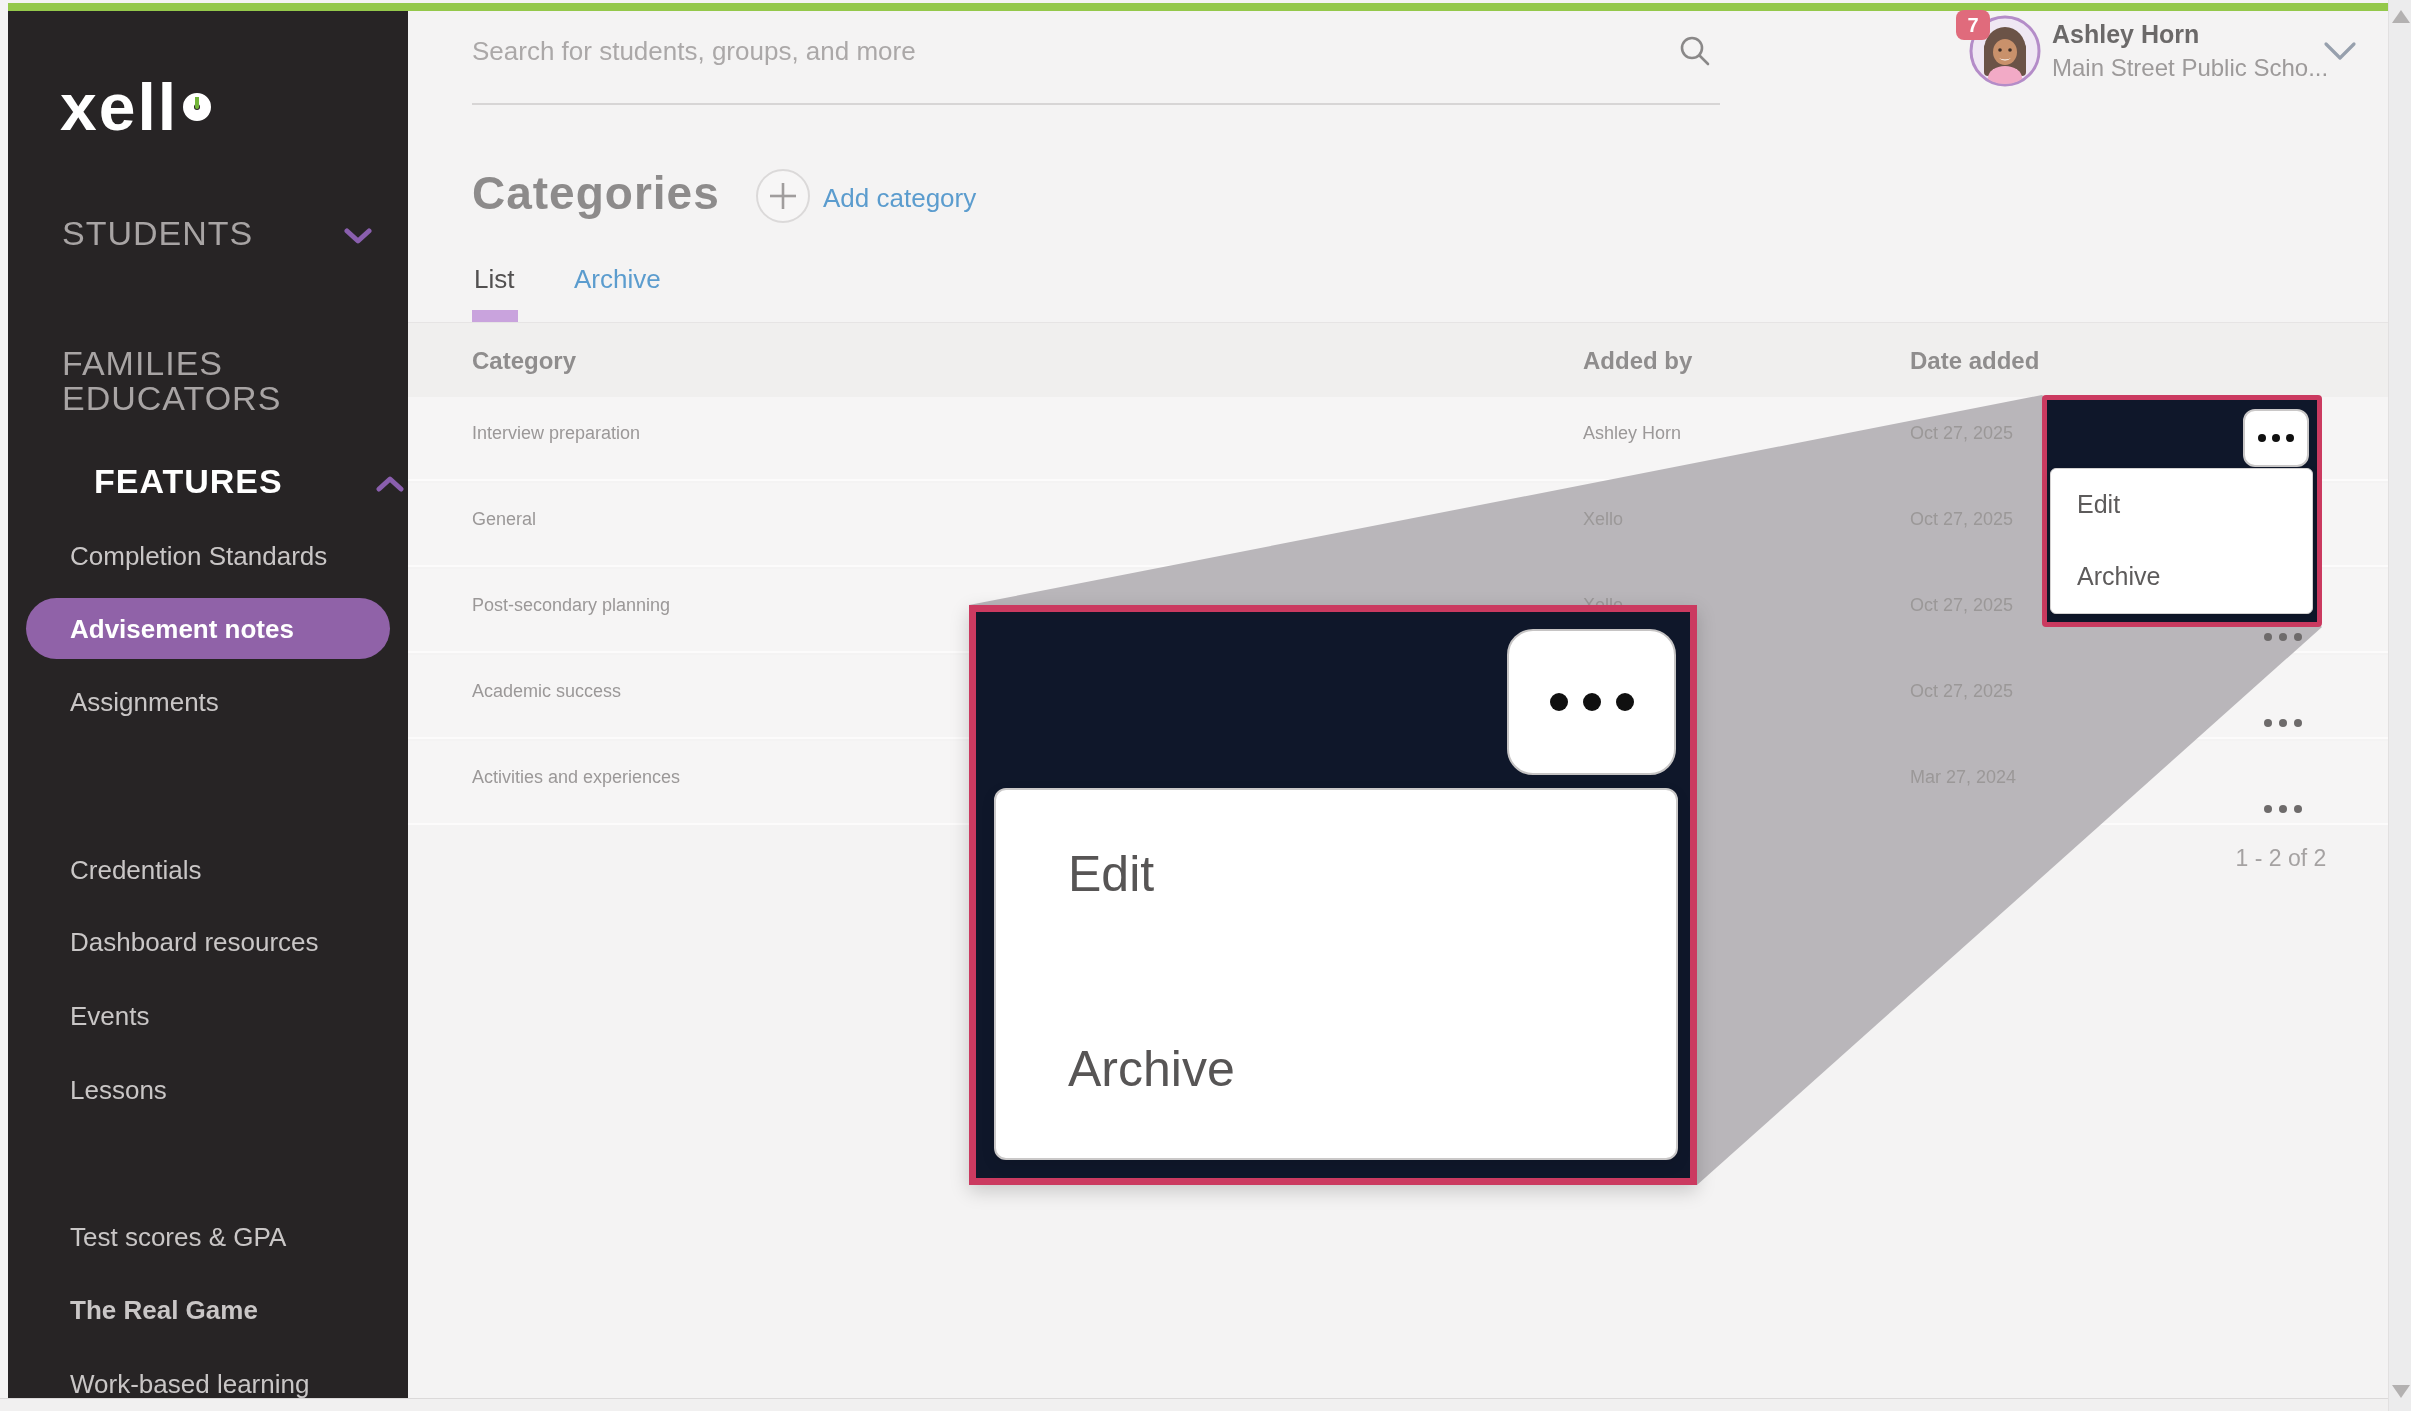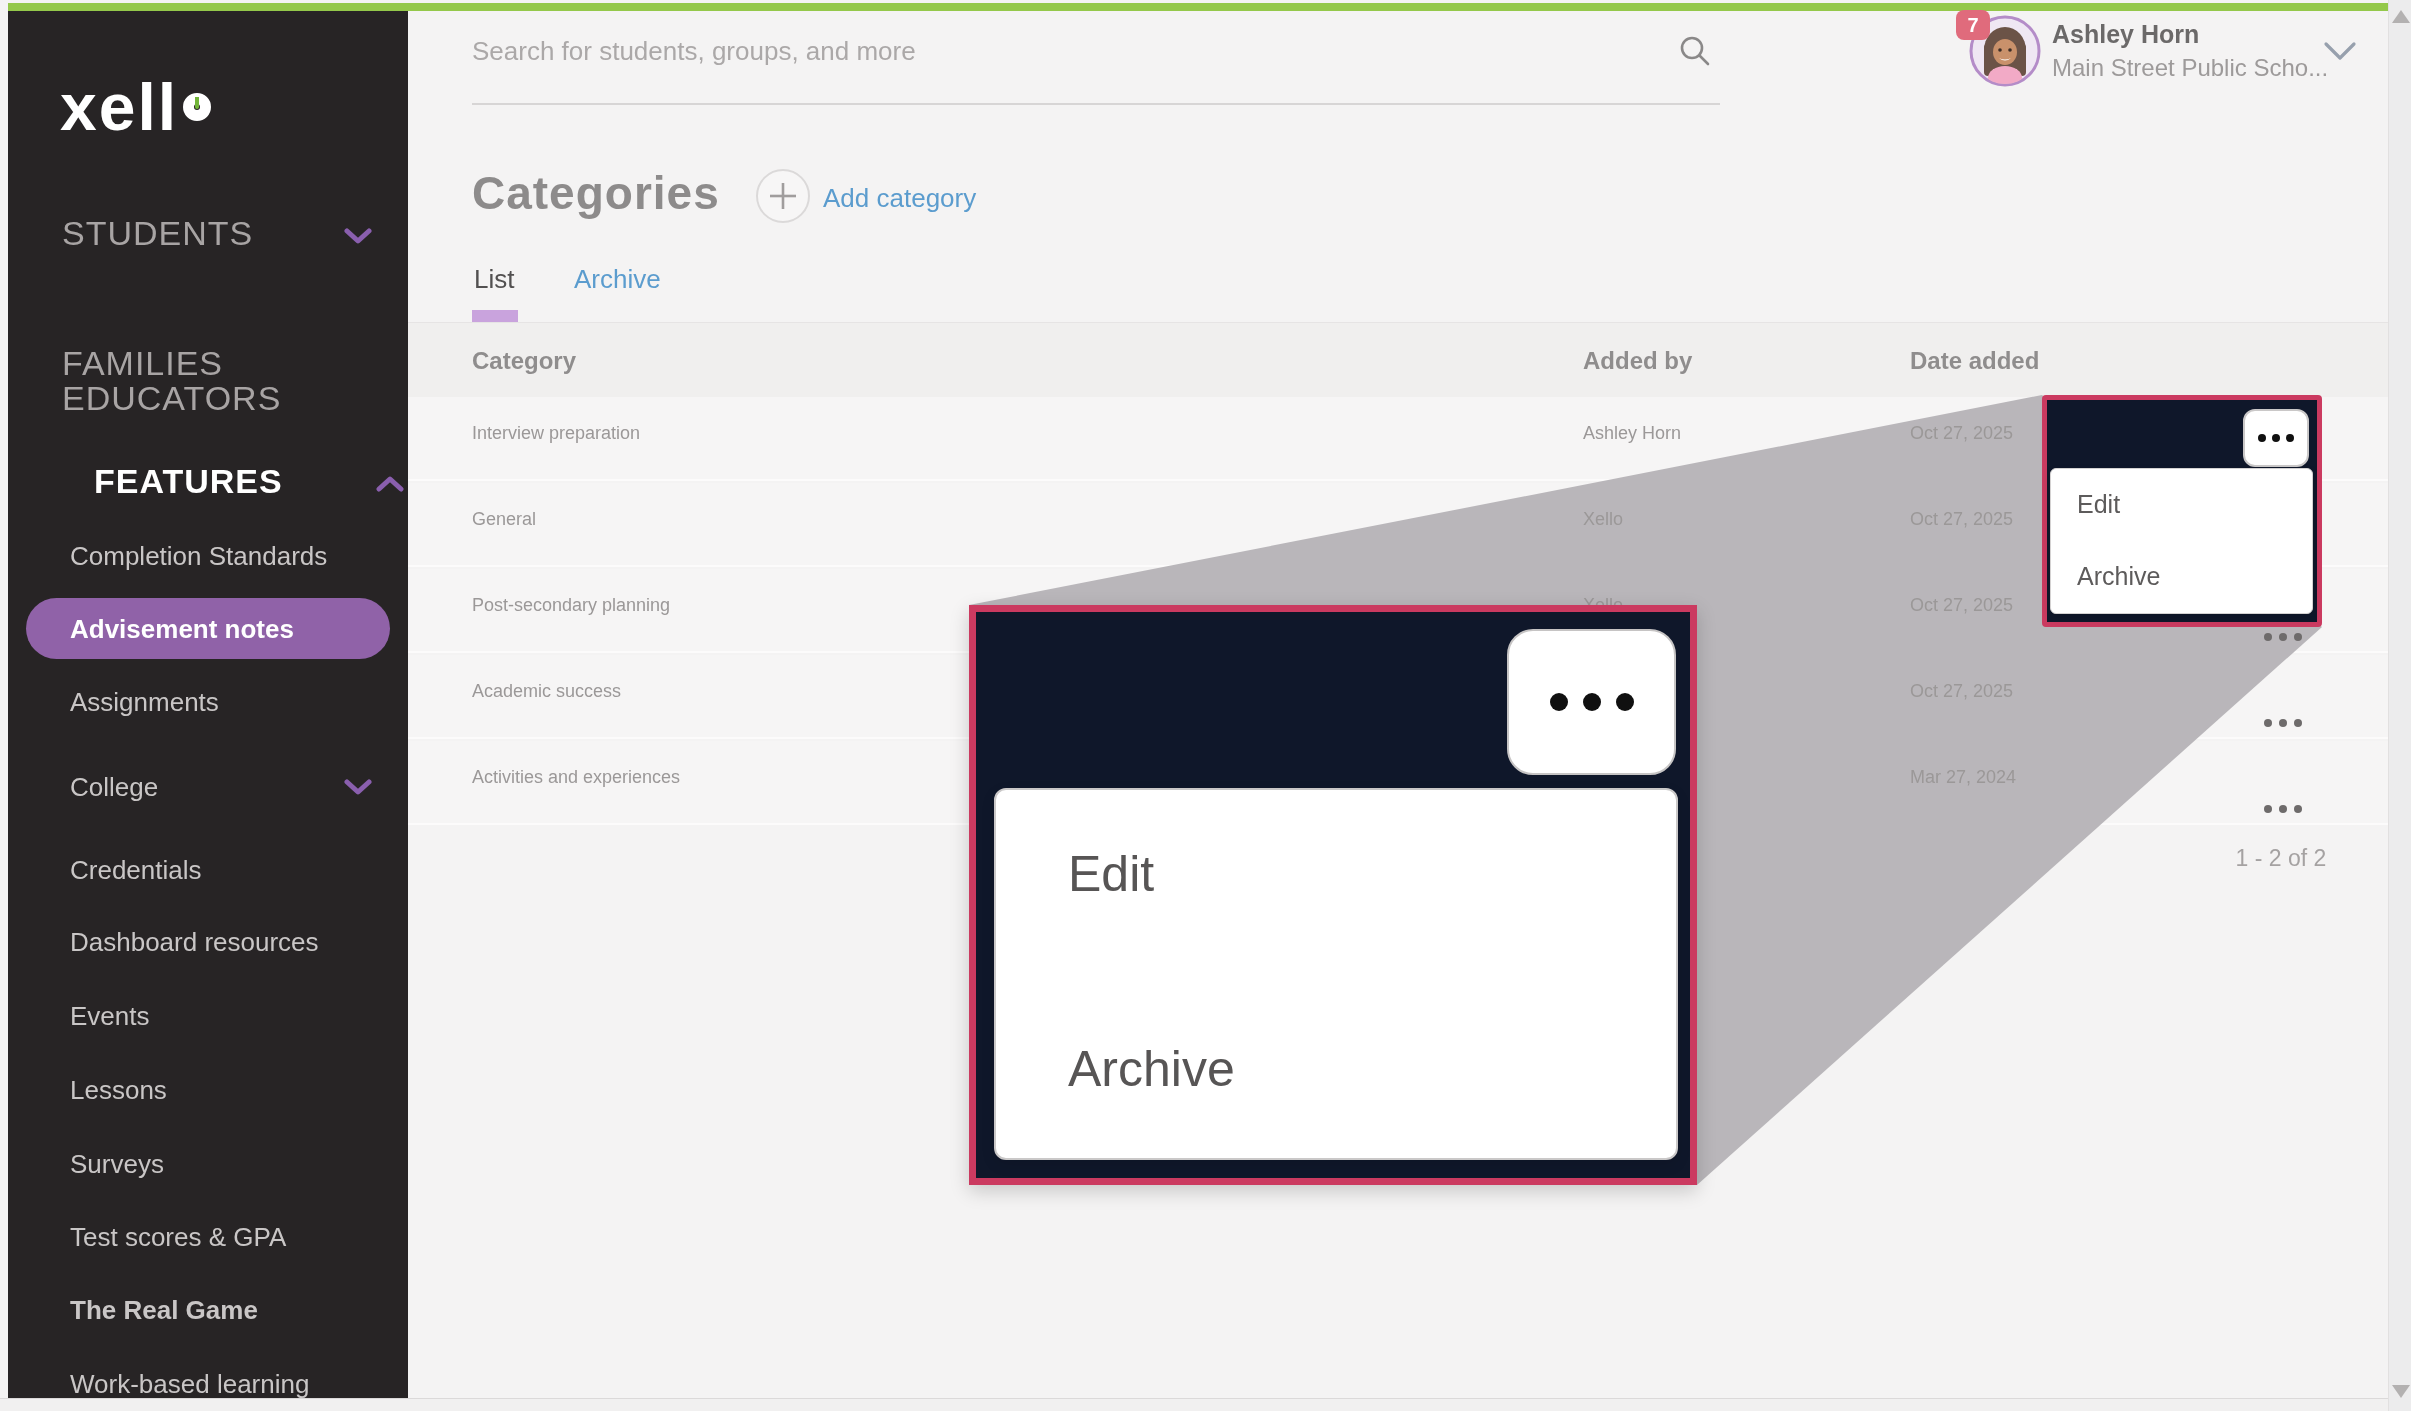--- a/index.html
+++ b/index.html
@@ -116,40 +116,31 @@
   </div>
   <div class="nav-item nav-sub" style="top:526px;">
       <span>Completion Standards</span>
     </div>
   <div class="nav-item nav-sub selected" style="top:599px;">
       <span>Advisement notes</span>
     </div>
   <div class="nav-item nav-sub" style="top:672px;">
       <span>Assignments</span>
     </div>
-  <div class="nav-item nav-sub" style="top:757px;">
-    <span>College</span>
-    <span class="nav-chevron"><svg width="28" height="18" viewBox="0 0 28 18">
-          <polyline points="3,4 14,14 25,4" fill="none" stroke="#8a5fae" stroke-width="5" stroke-linecap="round" stroke-linejoin="round"></polyline>
-        </svg></span>
-  </div>
   <div class="nav-item nav-sub" style="top:840px;">
       <span>Credentials</span>
     </div>
   <div class="nav-item nav-sub" style="top:912px;">
       <span>Dashboard resources</span>
     </div>
   <div class="nav-item nav-sub" style="top:986px;">
       <span>Events</span>
     </div>
   <div class="nav-item nav-sub" style="top:1060px;">
       <span>Lessons</span>
-    </div>
-  <div class="nav-item nav-sub" style="top:1134px;">
-      <span>Surveys</span>
     </div>
   <div class="nav-item nav-sub" style="top:1207px;">
       <span>Test scores &amp; GPA</span>
     </div>
   <div class="nav-item nav-sub" style="top:1280px;font-weight:bold;">
       <span>The Real Game</span>
     </div>
   <div class="nav-item nav-sub" style="top:1354px;">
       <span>Work-based learning</span>
     </div>

